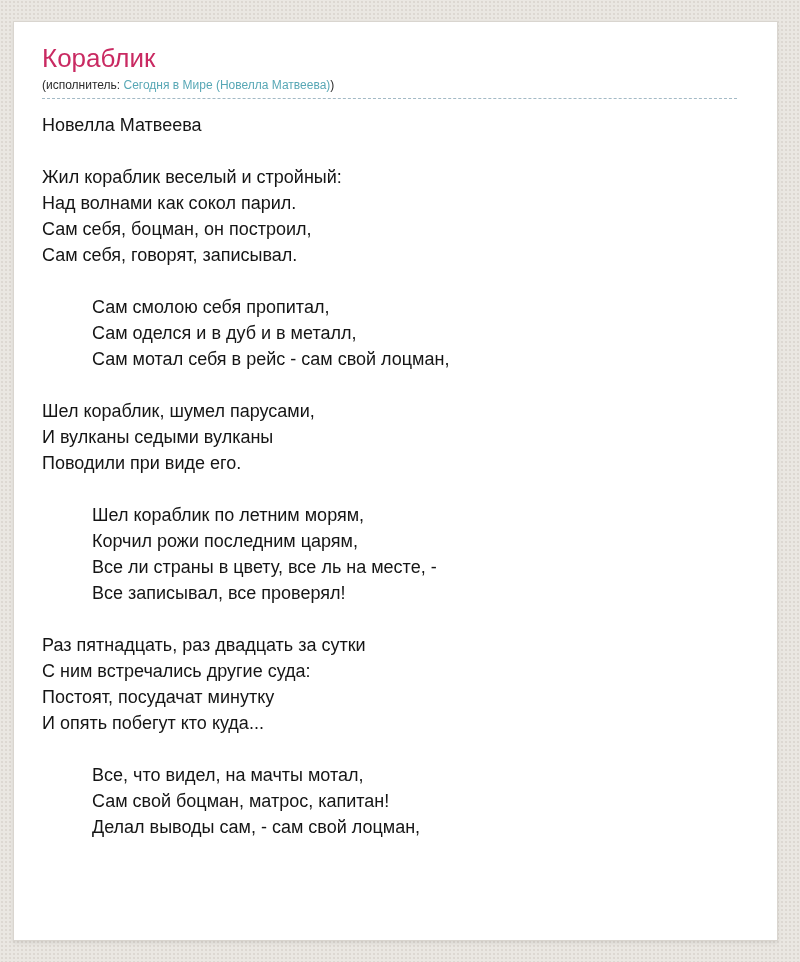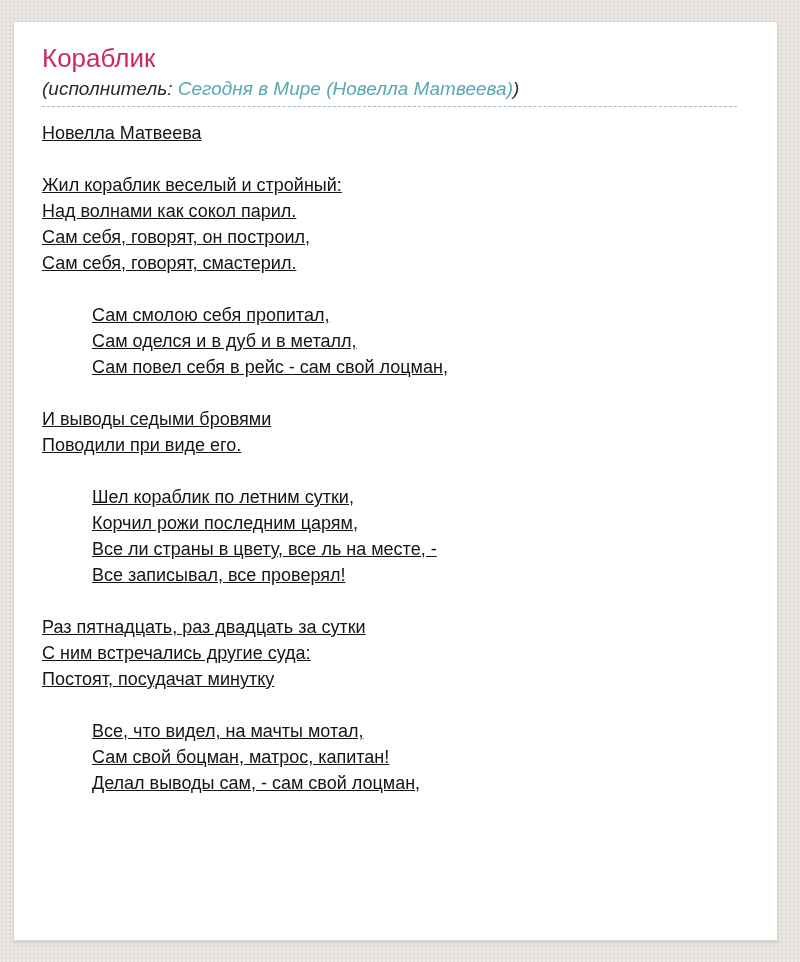--- a/index.html
+++ b/index.html
@@ -41,77 +41,77 @@
     font-size: 26px;
     font-weight: normal;
     line-height: 1.12;
     color: var(--title-color);
   }
   .header {
     border-bottom: 1px dashed var(--divider-color);
     padding-bottom: 5px;
   }
   .artist-line {
-    font-size: 19px;
+    font-size: 12px;
     line-height: 1.2;
     color: #2b2b2b;
-    font-style: italic;
   }
   .artist-link {
     color: var(--link-color);
     text-decoration: none;
     cursor: pointer;
   }
   .lyrics {
     margin-top: 13px;
     font-size: 18px;
     line-height: 26px;
     color: var(--text-color);
   }
   .lyric-line {
     min-height: 26px;
     white-space: pre-wrap;
-    text-decoration: underline;
   }
   .lyric-line.indented {
     padding-left: 50px;
   }
 </style>
 </head>
 <body>
 
 <div class="card">
   <div class="header">
     <h1 class="title">Кораблик</h1>
     <div class="artist-line"><span>(исполнитель: </span><a class="artist-link" href="#">Сегодня в Мире (Новелла Матвеева)</a><span>)</span></div>
   </div>
 
   <div class="lyrics">
     <div class="lyric-line">Новелла Матвеева</div>
     <div id="stanzas">
         <div class="lyric-line"></div>
         <div class="lyric-line">Жил кораблик веселый и стройный:</div>
         <div class="lyric-line">Над волнами как сокол парил.</div>
-        <div class="lyric-line">Сам себя, говорят, он построил,</div>
-        <div class="lyric-line">Сам себя, говорят, смастерил.</div>
+        <div class="lyric-line">Сам себя, боцман, он построил,</div>
+        <div class="lyric-line">Сам себя, говорят, записывал.</div>
         <div class="lyric-line"></div>
         <div class="lyric-line indented">Сам смолою себя пропитал,</div>
         <div class="lyric-line indented">Сам оделся и в дуб и в металл,</div>
-        <div class="lyric-line indented">Сам повел себя в рейс - сам свой лоцман,</div>
+        <div class="lyric-line indented">Сам мотал себя в рейс - сам свой лоцман,</div>
         <div class="lyric-line"></div>
-        <div class="lyric-line">И выводы седыми бровями</div>
+        <div class="lyric-line">Шел кораблик, шумел парусами,</div>
+        <div class="lyric-line">И вулканы седыми вулканы</div>
         <div class="lyric-line">Поводили при виде его.</div>
         <div class="lyric-line"></div>
-        <div class="lyric-line indented">Шел кораблик по летним сутки,</div>
+        <div class="lyric-line indented">Шел кораблик по летним морям,</div>
         <div class="lyric-line indented">Корчил рожи последним царям,</div>
         <div class="lyric-line indented">Все ли страны в цвету, все ль на месте, -</div>
         <div class="lyric-line indented">Все записывал, все проверял!</div>
         <div class="lyric-line"></div>
         <div class="lyric-line">Раз пятнадцать, раз двадцать за сутки</div>
         <div class="lyric-line">С ним встречались другие суда:</div>
         <div class="lyric-line">Постоят, посудачат минутку</div>
+        <div class="lyric-line">И опять побегут кто куда...</div>
         <div class="lyric-line"></div>
         <div class="lyric-line indented">Все, что видел, на мачты мотал,</div>
         <div class="lyric-line indented">Сам свой боцман, матрос, капитан!</div>
         <div class="lyric-line indented">Делал выводы сам, - сам свой лоцман,</div>
       </div>
   </div>
 </div>
 
 </body></html>

